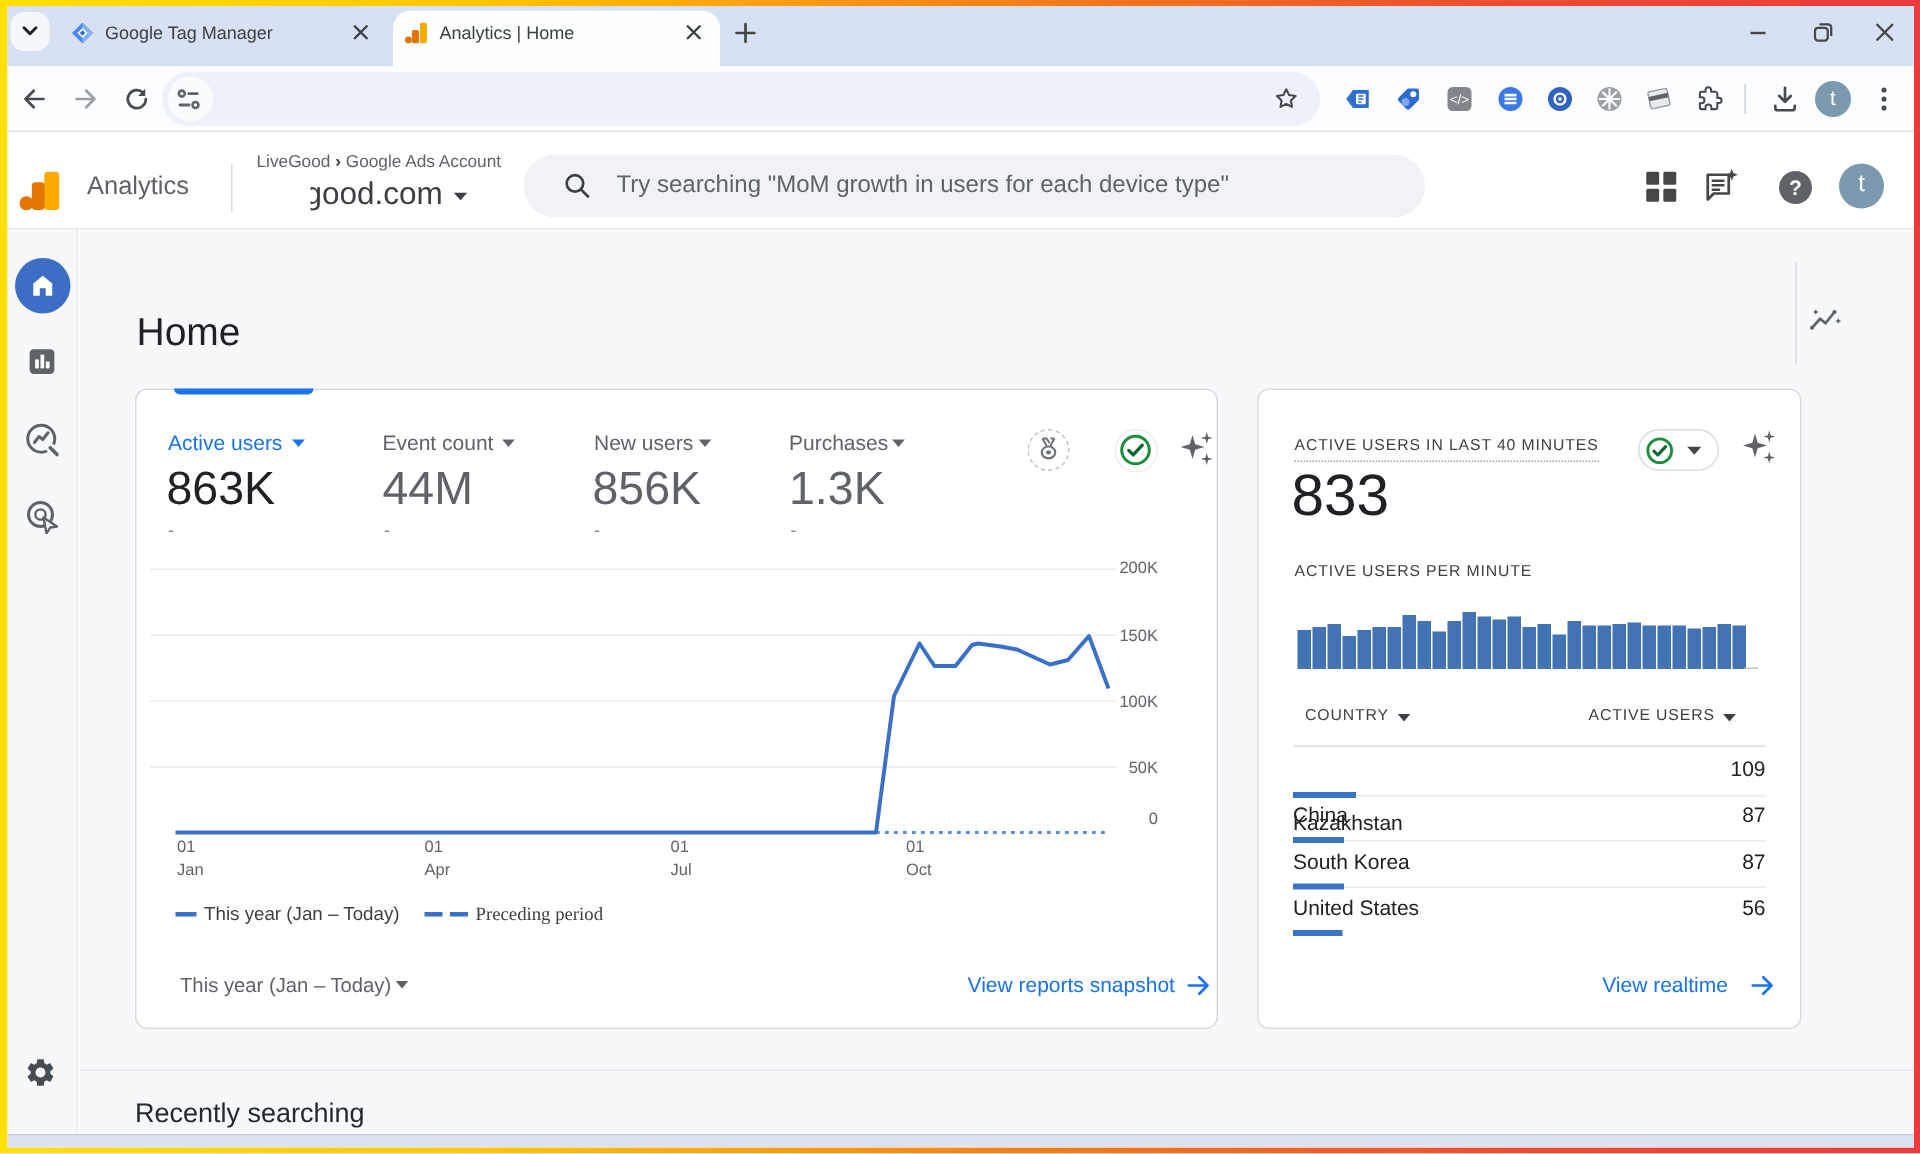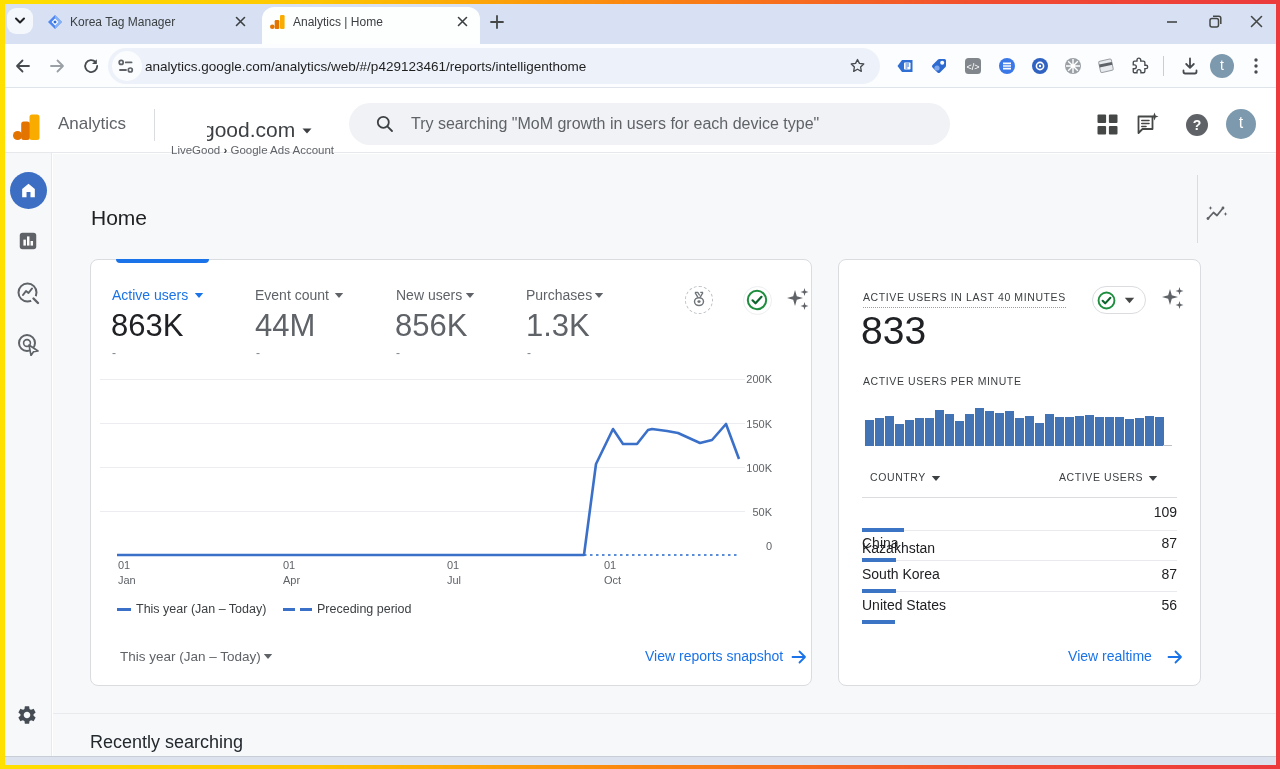--- a/index.html
+++ b/index.html
@@ -34,21 +34,21 @@
   <svg class="abs" style="left:14px;top:16px;" width="12" height="10" viewBox="0 0 12 10">
       <path d="M2 2.5 L6 6.5 L10 2.5" stroke="#202124" stroke-width="2" fill="none" stroke-linecap="round" stroke-linejoin="round"></path>
     </svg>
 
   <svg class="abs" style="left:48px;top:15px;" width="14" height="14" viewBox="0 0 14 14">
     <polygon points="7,0 14,7 7,14 0,7" fill="#4f87f2"></polygon>
     <polygon points="7,0 14,7 7,14" fill="#87b1f7"></polygon>
     <polygon points="7,3.6 10.4,7 7,10.4 3.6,7" fill="#fff"></polygon>
     <polygon points="7,5.2 8.8,7 7,8.8 5.2,7" fill="#2a67d4"></polygon>
   </svg>
-  <div class="abs tab-title" style="left:70px;top:15px;">Korea Tag Manager</div>
+  <div class="abs tab-title" style="left:70px;top:15px;">Google Tag Manager</div>
   <svg class="abs" style="left:235px;top:16px;" width="11" height="11" viewBox="0 0 11 11">
       <path d="M1.5 1.5 L9.5 9.5 M9.5 1.5 L1.5 9.5" stroke="#3c4043" stroke-width="1.6" stroke-linecap="round"></path>
     </svg>
 
   <div class="abs" style="left:262px;top:7px;width:218px;height:37px;background:#fdfefe;border-radius:12px 12px 0 0;"></div>
   <svg class="abs" style="left:270px;top:15px;" width="15" height="14" viewBox="0 0 15 14">
     <rect x="10" y="0" width="4.6" height="14" rx="1.2" fill="#f9ab00"></rect>
     <rect x="4.7" y="5" width="4.6" height="9" rx="1.2" fill="#e37400"></rect>
     <circle cx="2.3" cy="11.7" r="2.3" fill="#e37400"></circle>
   </svg>
@@ -83,21 +83,20 @@
       <polygon points="15.6,1.2 15.6,6 10.8,6" fill="#474b50" transform="translate(-1.8,0)"></polygon>
     </svg>
   <div class="abs" style="left:108px;top:48px;width:772px;height:36px;border-radius:18px;background:#edf1f9;"></div>
   <div class="abs" style="left:112px;top:51px;width:30px;height:30px;border-radius:15px;background:#fbfcfe;"></div>
   <svg class="abs" style="left:118px;top:59px;" width="17" height="15" viewBox="0 0 17 15">
       <circle cx="3.2" cy="3.4" r="2" fill="none" stroke="#5f6368" stroke-width="1.7"></circle>
       <path d="M7.8 3.4 H13.5" stroke="#5f6368" stroke-width="1.9" stroke-linecap="round"></path>
       <path d="M2 11 H8" stroke="#5f6368" stroke-width="1.9" stroke-linecap="round"></path>
       <circle cx="12.3" cy="11" r="2" fill="none" stroke="#5f6368" stroke-width="1.7"></circle>
     </svg>
-  <div class="abs" style="left:145px;top:59px;font-size:13.5px;color:#1f1f1f;">analytics.google.com/analytics/web/#/p429123461/reports/intelligenthome</div>
   <svg class="abs" style="left:849px;top:57px;" width="17" height="17" viewBox="0 0 24 24">
       <path d="M12 3.5 L14.7 9 L20.8 9.9 L16.4 14.1 L17.4 20.2 L12 17.3 L6.6 20.2 L7.6 14.1 L3.2 9.9 L9.3 9 Z" fill="none" stroke="#474b50" stroke-width="1.9" stroke-linejoin="round"></path>
     </svg>
 
   <svg class="abs" style="left:896px;top:57px;" width="18" height="18" viewBox="0 0 18 18">
       <path d="M1.5 9 L6 3 H16.5 V15 H6 Z" fill="#2f6fd3"></path>
       <rect x="8" y="5.5" width="6.5" height="7" rx="0.8" fill="#fff"></rect>
       <path d="M9.5 7 H13 M9.5 9 H13 M9.5 11 H11.5" stroke="#2f6fd3" stroke-width="1"></path>
     </svg>
   <svg class="abs" style="left:930px;top:57px;" width="18" height="18" viewBox="0 0 18 18">
@@ -144,21 +143,21 @@
       <circle cx="5" cy="15" r="1.7" fill="#474b50"></circle>
     </svg>
 
   <svg class="abs" style="left:13px;top:114px;" width="28" height="27" viewBox="0 0 28 27">
     <rect x="16.5" y="0.5" width="10" height="25.5" rx="2.5" fill="#f9ab00"></rect>
     <rect x="8.2" y="7.5" width="8.6" height="18.5" rx="2.5" fill="#e37400"></rect>
     <circle cx="4.6" cy="21.5" r="4.6" fill="#e37400"></circle>
   </svg>
   <div class="abs" style="left:58px;top:114px;font-size:17px;color:#5f6368;">Analytics</div>
   <div class="abs" style="left:154px;top:109px;width:1px;height:32px;background:#dadce0;"></div>
-  <div class="abs gray" style="left:171px;top:102px;font-size:11.5px;margin-top:42px;">LiveGood <span style="font-weight:bold;color:#3c4043;">›</span> Google Ads Account</div>
+  <div class="abs gray" style="left:171px;top:102px;font-size:11.5px;">LiveGood <span style="font-weight:bold;color:#3c4043;">›</span> Google Ads Account</div>
   <div class="abs" style="left:207px;top:118px;width:90px;height:24px;overflow:hidden;font-size:21px;color:#3c4043;"><span style="display:inline-block;margin-left:-4px;text-align:right;">good.com</span></div>
   <svg class="abs" style="left:301px;top:127px;" width="12" height="8" viewBox="0 0 12 8">
       <polygon points="1.5,1.5 10.5,1.5 6,6.5" fill="#3c4043"></polygon>
     </svg>
   <div class="abs" style="left:349px;top:103px;width:601px;height:42px;border-radius:21px;background:#f0f2f5;"></div>
   <svg class="abs" style="left:376px;top:115px;" width="18" height="18" viewBox="0 0 18 18">
       <circle cx="7.3" cy="7.3" r="5.5" fill="none" stroke="#3c4043" stroke-width="1.8"></circle>
       <path d="M11.6 11.6 L16 16" stroke="#3c4043" stroke-width="1.8" stroke-linecap="round"></path>
     </svg>
   <div class="abs gray" style="left:411px;top:115px;font-size:16px;">Try searching "MoM growth in users for each device type"</div>
@@ -196,21 +195,21 @@
     </svg>
   <svg class="abs" style="left:16px;top:332px;" width="24" height="24" viewBox="0 0 24 24">
       <circle cx="11" cy="11" r="8" fill="none" stroke="#5f6368" stroke-width="2"></circle>
       <circle cx="11" cy="11" r="3.4" fill="none" stroke="#5f6368" stroke-width="1.6"></circle>
       <polygon points="13,13 22,19 17.5,19.7 15,23.5" fill="#f8f9fb" stroke="#5f6368" stroke-width="1.6" stroke-linejoin="round"></polygon>
     </svg>
   <svg class="abs" style="left:16px;top:704px;" width="22" height="22" viewBox="0 0 24 24">
       <path d="M19.14 12.94c.04-.3.06-.61.06-.94 0-.32-.02-.64-.07-.94l2.03-1.58c.18-.14.23-.41.12-.61l-1.92-3.32c-.12-.22-.37-.29-.59-.22l-2.39.96c-.5-.38-1.03-.7-1.62-.94l-.36-2.54c-.04-.24-.24-.41-.48-.41h-3.84c-.24 0-.43.17-.47.41l-.36 2.54c-.59.24-1.13.57-1.62.94l-2.39-.96c-.22-.08-.47 0-.59.22L2.74 8.87c-.12.21-.08.47.12.61l2.03 1.58c-.05.3-.09.63-.09.94s.02.64.07.94l-2.03 1.58c-.18.14-.23.41-.12.61l1.92 3.32c.12.22.37.29.59.22l2.39-.96c.5.38 1.03.7 1.62.94l.36 2.54c.05.24.24.41.48.41h3.84c.24 0 .44-.17.47-.41l.36-2.54c.59-.24 1.13-.56 1.62-.94l2.39.96c.22.08.47 0 .59-.22l1.92-3.32c.12-.22.07-.47-.12-.61l-2.01-1.58zM12 15.6c-1.98 0-3.6-1.62-3.6-3.6s1.62-3.6 3.6-3.6 3.6 1.62 3.6 3.6-1.62 3.6-3.6 3.6z" fill="#454c54"></path>
     </svg>
 
-  <div class="abs" style="left:91px;top:206px;font-size:21px;color:#202124;">Home</div>
+  <div class="abs" style="left:91px;top:206px;font-size:26px;color:#202124;">Home</div>
   <div class="abs" style="left:1197px;top:175px;width:1px;height:68px;background:#dadce0;"></div>
   <svg class="abs" style="left:1206px;top:204px;" width="22" height="18" viewBox="0 0 22 18">
       <path d="M2 14.5 L7.5 8.5 L11 11.5 L17 4" fill="none" stroke="#5f6368" stroke-width="1.8" stroke-linecap="round" stroke-linejoin="round"></path>
       <circle cx="2" cy="14.5" r="1.4" fill="#5f6368"></circle>
       <circle cx="17" cy="4" r="1.4" fill="#5f6368"></circle>
       <path d="M19.5 8 L20.1 9.4 L21.5 10 L20.1 10.6 L19.5 12 L18.9 10.6 L17.5 10 L18.9 9.4 Z" fill="#5f6368"></path>
       <path d="M4.5 2 L5.1 3.4 L6.5 4 L5.1 4.6 L4.5 6 L3.9 4.6 L2.5 4 L3.9 3.4 Z" fill="#5f6368"></path>
     </svg>
 
   <div class="card" style="left:90px;top:259px;width:722px;height:427px;"></div>
@@ -273,21 +272,21 @@
   </svg>
   <div class="abs gray" style="left:118px;top:558px;font-size:11px;line-height:15px;">01<br>Jan</div>
   <div class="abs gray" style="left:283px;top:558px;font-size:11px;line-height:15px;">01<br>Apr</div>
   <div class="abs gray" style="left:447px;top:558px;font-size:11px;line-height:15px;">01<br>Jul</div>
   <div class="abs gray" style="left:604px;top:558px;font-size:11px;line-height:15px;">01<br>Oct</div>
 
   <div class="abs" style="left:117px;top:608px;width:14px;height:2.6px;background:#3b70c9;"></div>
   <div class="abs" style="left:136px;top:602px;font-size:12.5px;color:#3c4043;">This year (Jan – Today)</div>
   <div class="abs" style="left:283px;top:608px;width:12px;height:2.6px;background:#3b70c9;"></div>
   <div class="abs" style="left:300px;top:608px;width:12px;height:2.6px;background:#3b70c9;"></div>
-  <div class="abs" style="left:317px;top:602px;font-size:12.5px;color:#3c4043;">Preceding period</div>
+  <div class="abs" style="left:317px;top:602px;font-size:12.5px;color:#3c4043;font-family:Liberation Serif, serif;">Preceding period</div>
 
   <div class="abs gray" style="left:120px;top:649px;font-size:13.5px;">This year (Jan – Today)</div>
   <svg class="abs" style="left:263px;top:653px;" width="10" height="7" viewBox="0 0 10 7">
       <polygon points="0.8,1 9.2,1 5,6" fill="#5f6368"></polygon>
     </svg>
   <div class="abs" style="left:645px;top:648px;font-size:14px;font-weight:500;color:#1a73e8;">View reports snapshot</div>
   <svg class="abs" style="left:791px;top:649px;" width="16" height="16" viewBox="0 0 16 16">
       <path d="M1.5 8 H14 M8.5 2.5 L14 8 L8.5 13.5" fill="none" stroke="#1a73e8" stroke-width="1.8" stroke-linecap="round" stroke-linejoin="round"></path>
     </svg>
 

